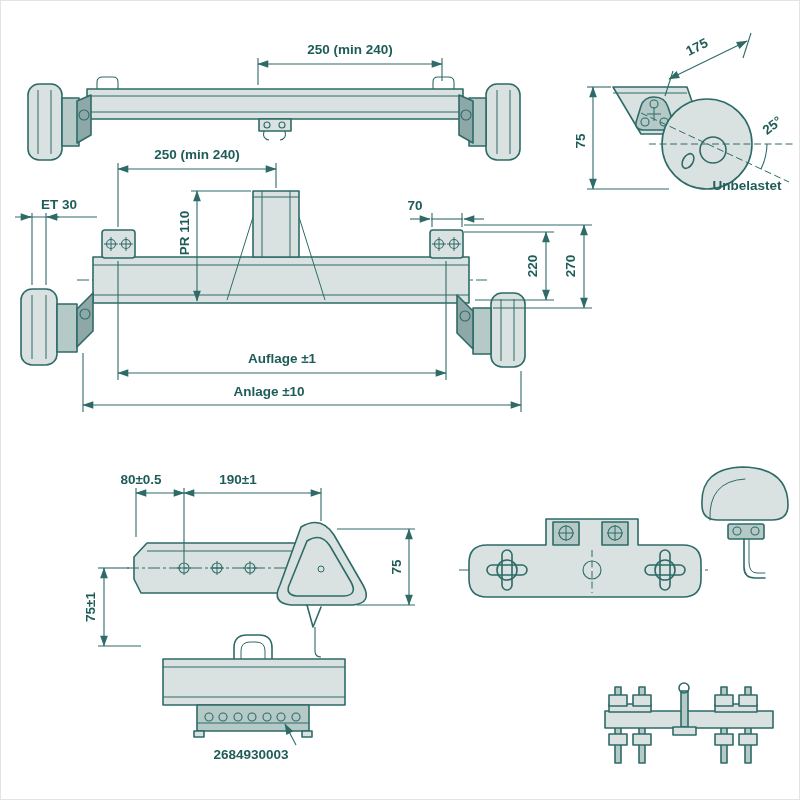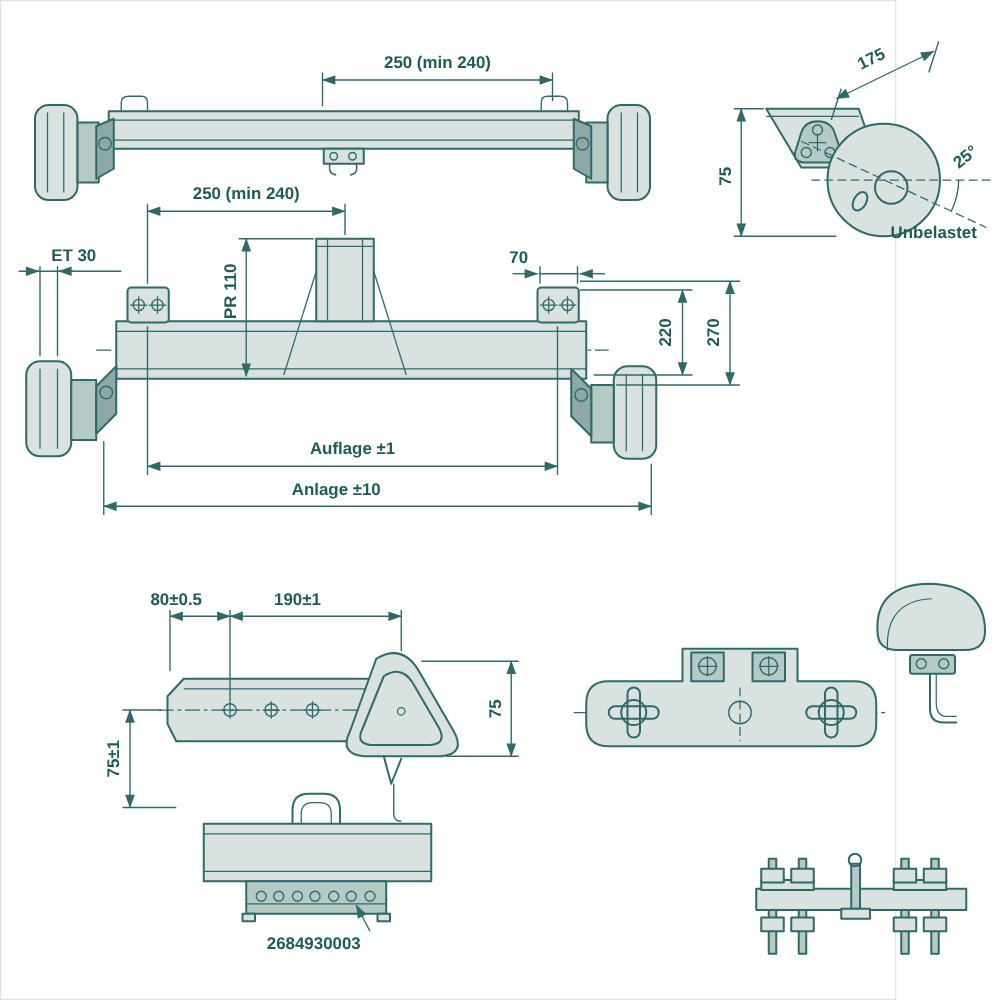--- a/index.html
+++ b/index.html
@@ -1,16 +1,16 @@
 <!DOCTYPE html>
 <html><head>
 <meta charset="utf-8">
 <style>
   html,body{margin:0;padding:0;background:#fff;}
-  .canvas{position:relative;width:717px;height:800px;background:#ffffff;border:1px solid #e3e3e3;box-sizing:border-box;
+  .canvas{position:relative;width:800px;height:800px;background:#ffffff;border:1px solid #e3e3e3;box-sizing:border-box;
           font-family:"Liberation Sans", sans-serif;}
   svg{display:block}
   
   .s  {stroke:#2e6b68;fill:none;stroke-width:1.6;stroke-linejoin:round;stroke-linecap:round;}
   .sf {stroke:#2e6b68;stroke-width:1.6;fill:#d9e2e1;stroke-linejoin:round;}
   .sfm{fill:#b5c9c7;}
   .sfd{fill:#8da8a6;}
   .t  {stroke:#2e6b68;fill:none;stroke-width:1;}
   .d  {stroke-dasharray:7 3.5;}
   .c  {stroke-dasharray:12 3 3 3;}

